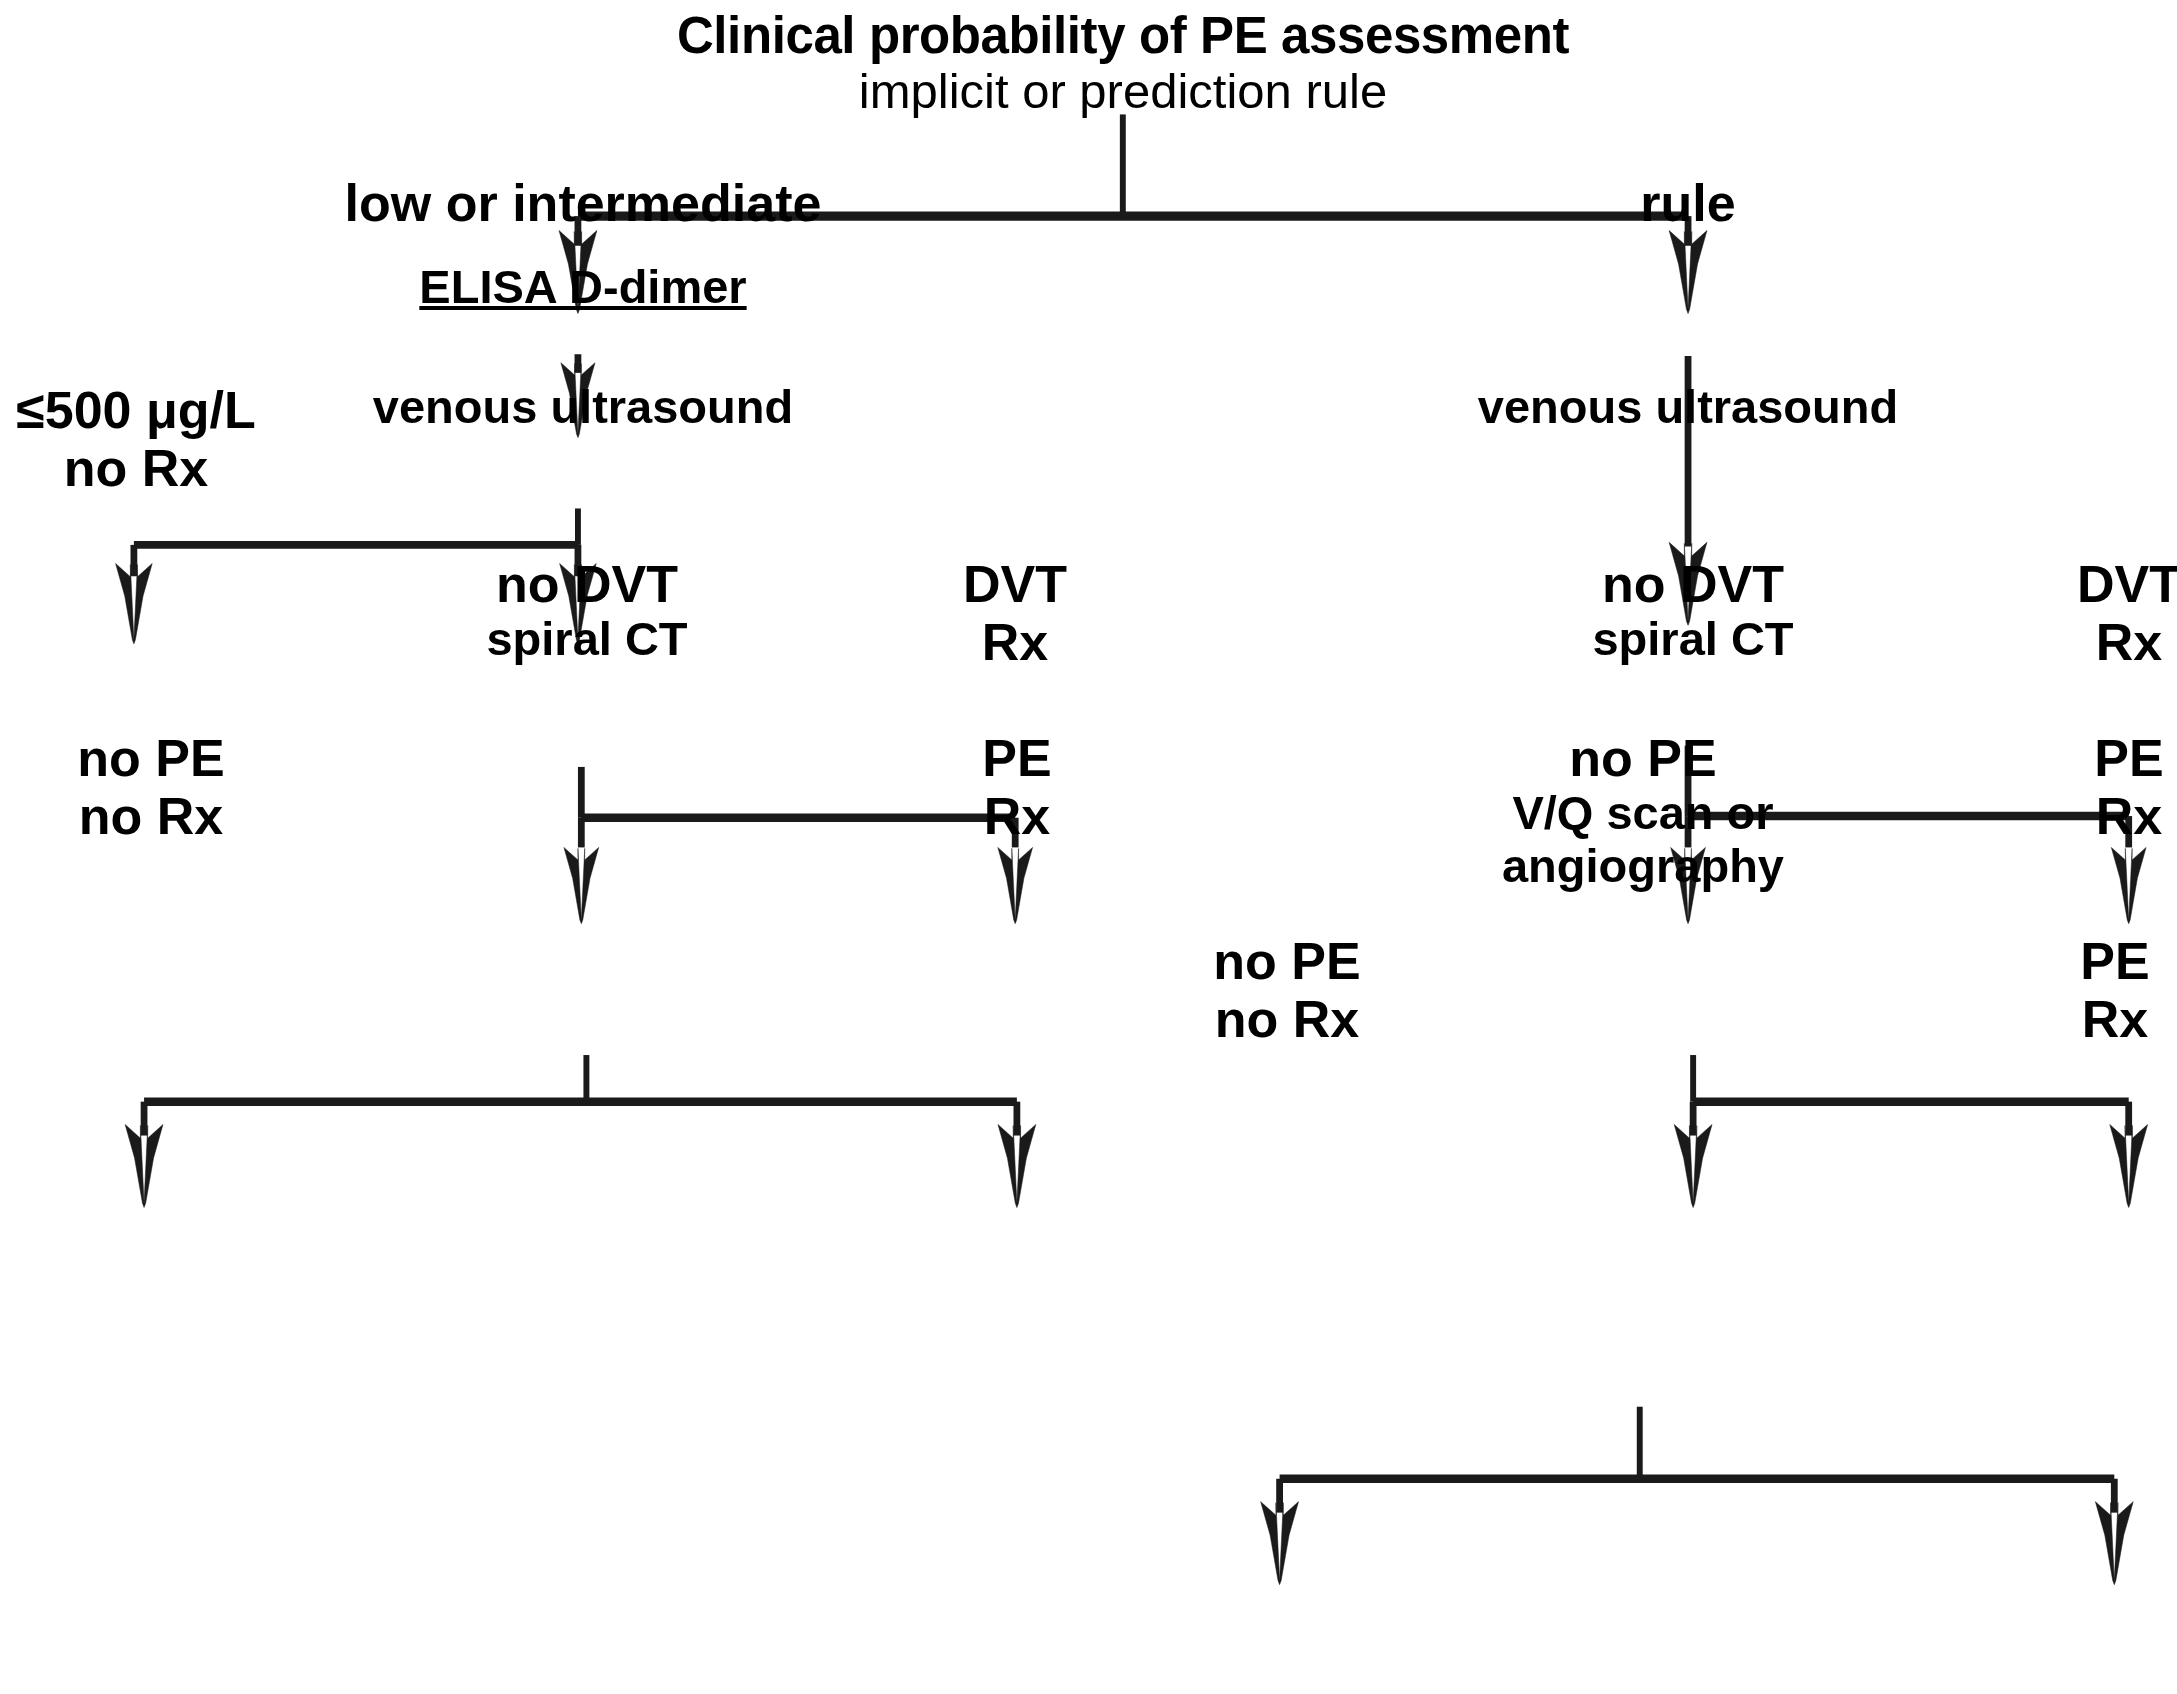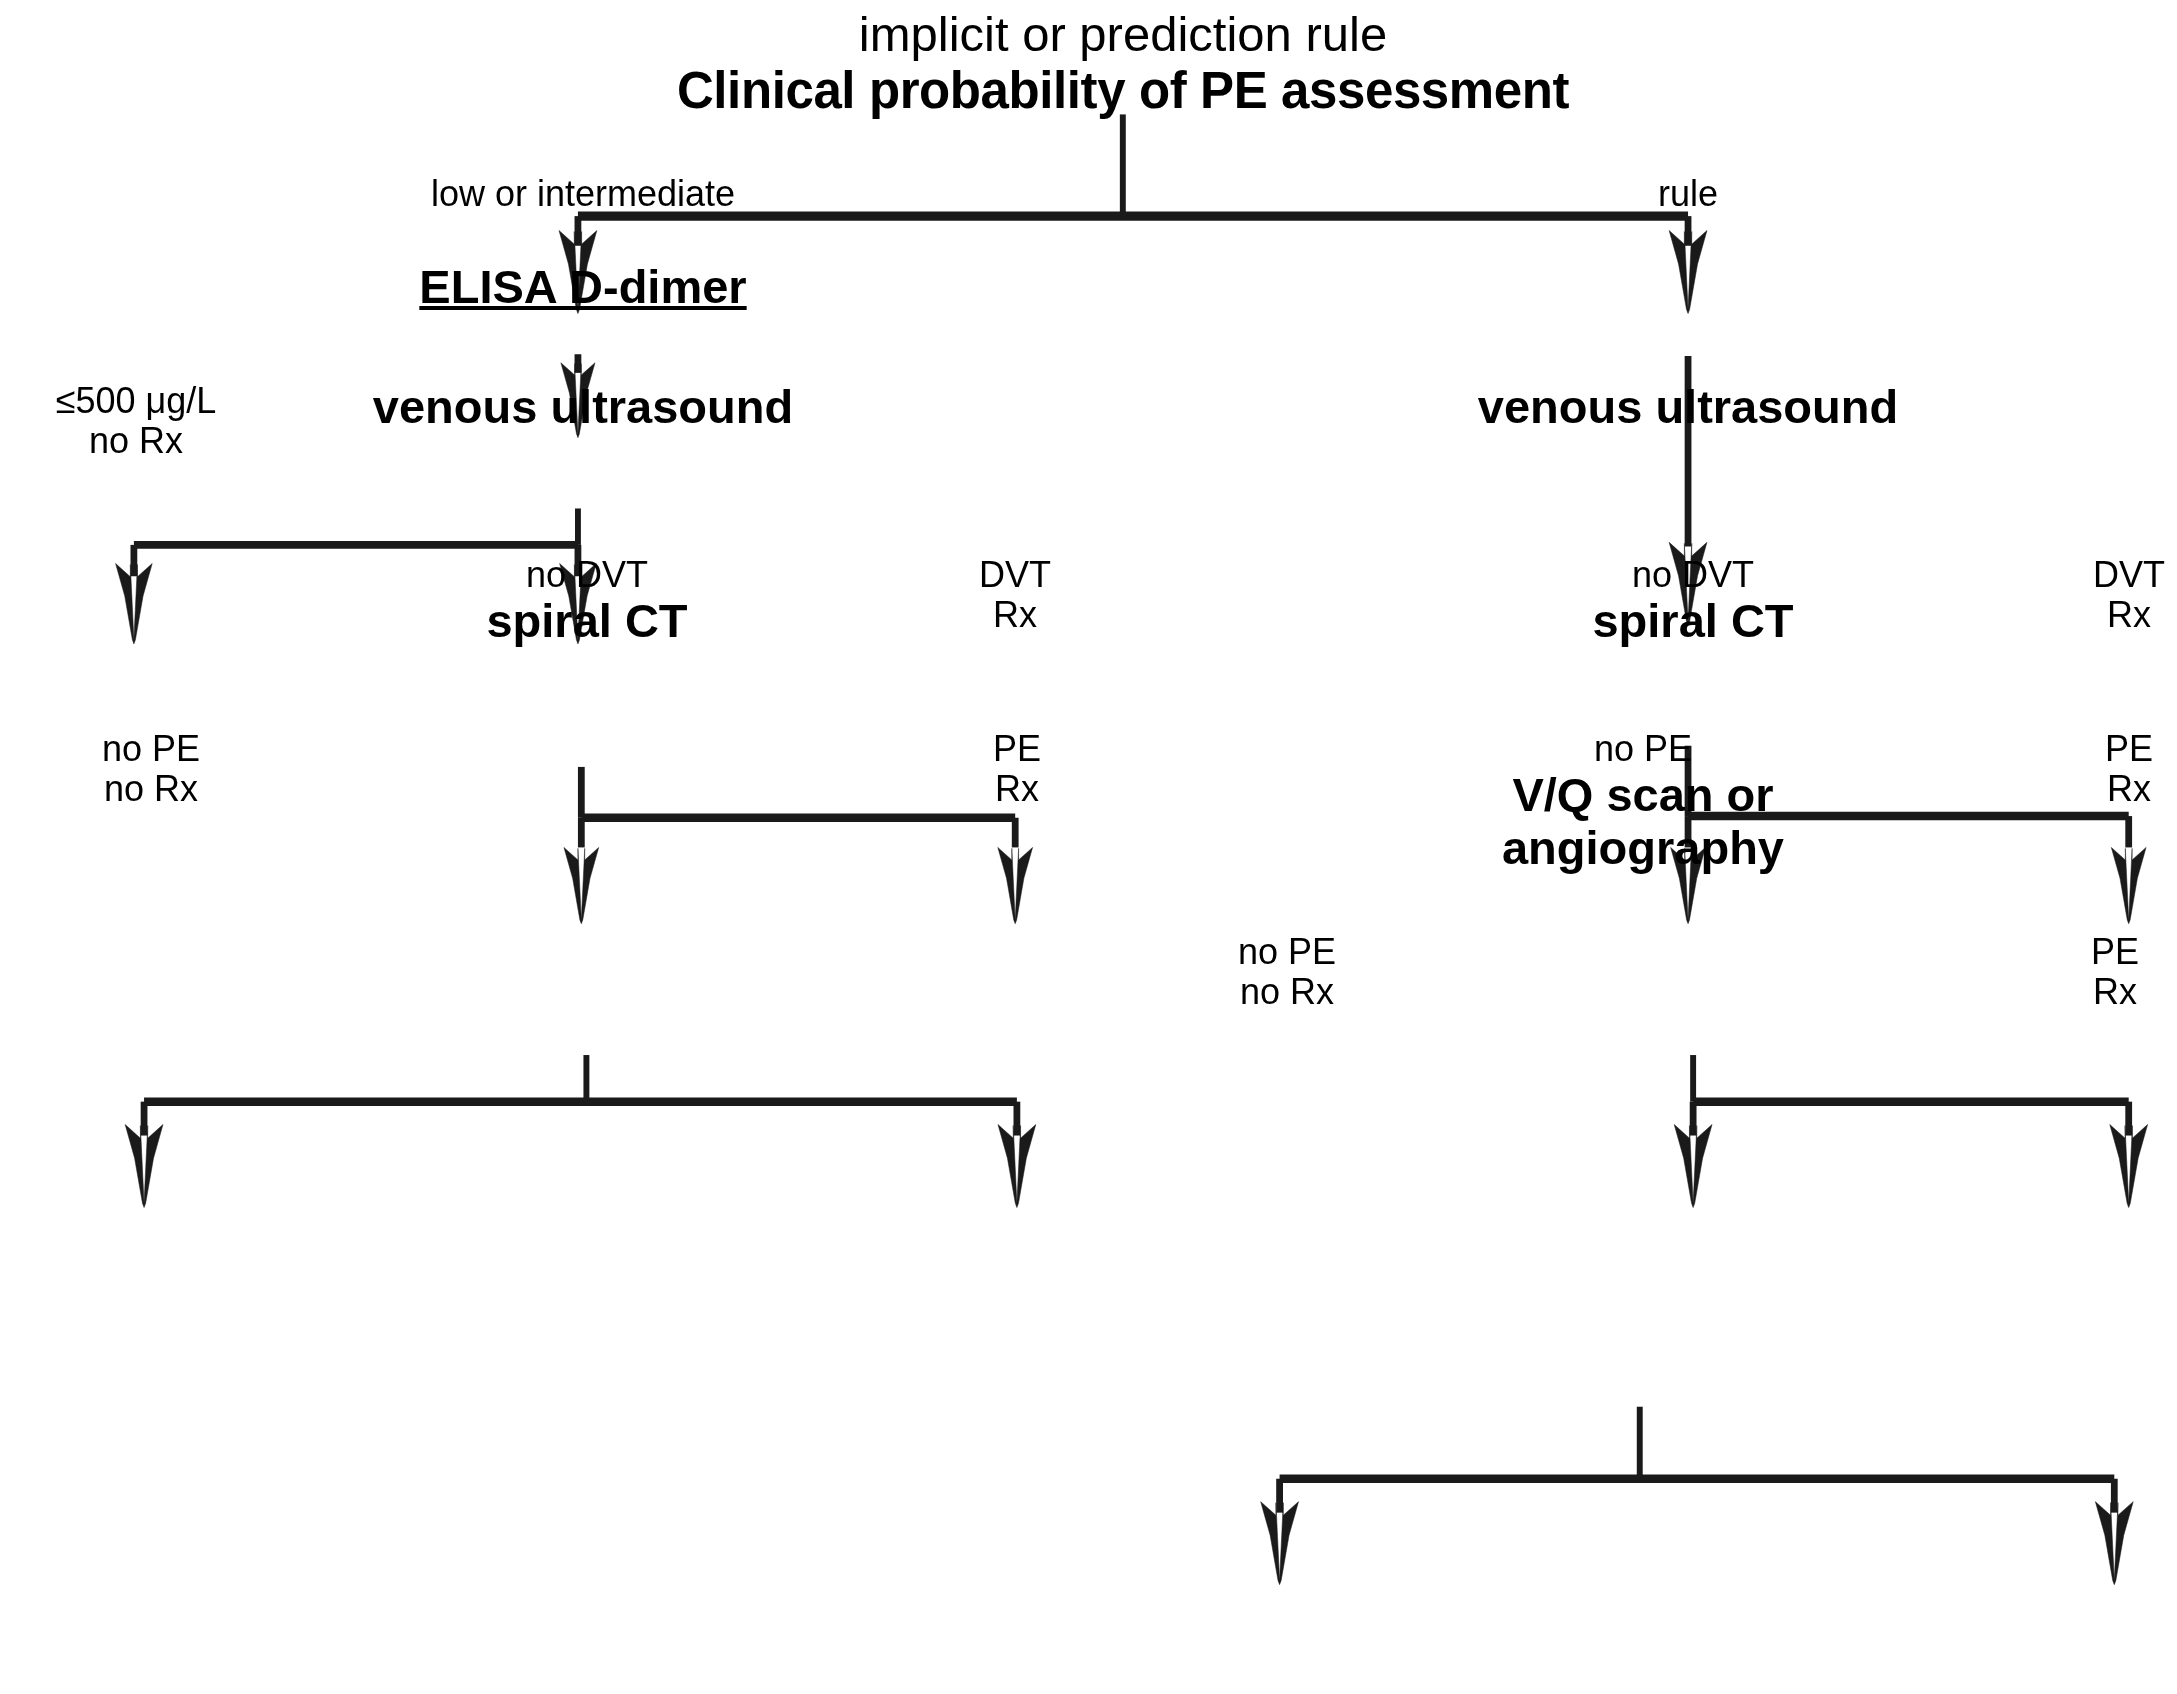--- a/index.html
+++ b/index.html
@@ -38,22 +38,22 @@
   .t-title {
     font-size: 51px;
     font-weight: bold;
     letter-spacing: -0.4px;
   }
   .t-sub {
     font-size: 49px;
     font-weight: normal;
   }
   .t-reg {
-    font-size: 36px;
-    font-weight: normal;
+    font-size: 52px;
+    font-weight: bold;
   }
   .t-bold {
     font-size: 47px;
     font-weight: bold;
   }
   .center-x {
     transform: translateX(-50%);
   }
 </style>
 </head>
@@ -141,22 +141,22 @@
         <line x1="1510" y1="1745" x2="1510" y2="1785" stroke-width="8"></line>
         <line x1="2495" y1="1745" x2="2495" y2="1785" stroke-width="8"></line>
         <use href="#arrowhead" transform="translate(1510,1772) scale(0.62)"></use>
         <use href="#arrowhead" transform="translate(2495,1772) scale(0.62)"></use>
       </g>
 
     </g>
   </svg>
 
   <div class="node center-x" style="left:1123px; top:6.8px;">
+    <span class="ln t-title">Clinical probability of PE assessment</span>
     <span class="ln t-sub">implicit or prediction rule</span>
-    <span class="ln t-title">Clinical probability of PE assessment</span>
   </div>
 
   <div class="node center-x t-reg" style="left:583px; top:174px;">
     <span class="ln">low or intermediate</span>
   </div>
 
   <div class="node center-x t-reg" style="left:1688px; top:174px;">
     <span class="ln">rule</span>
   </div>
 

